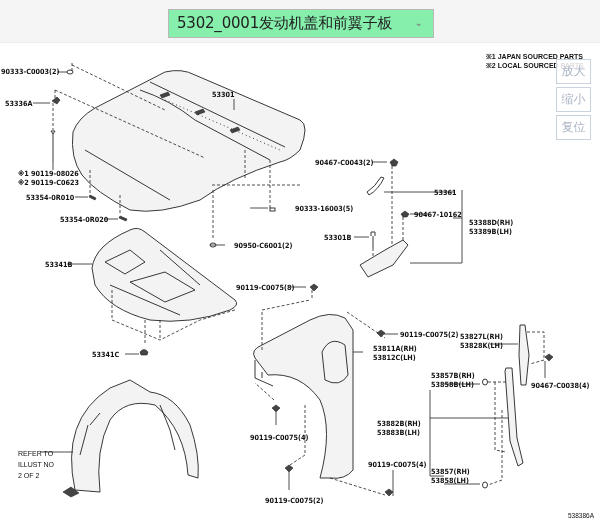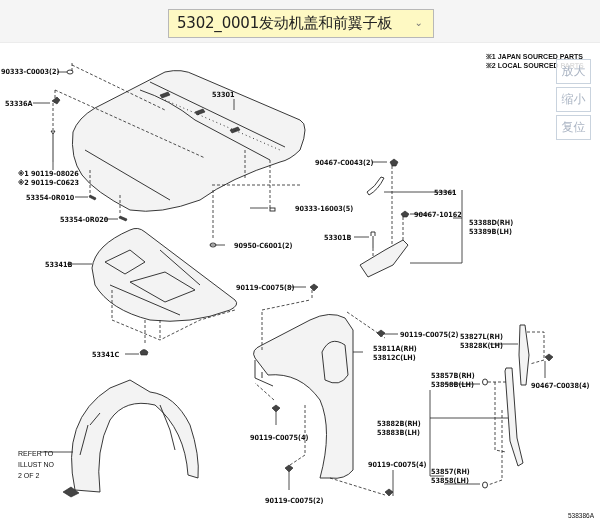--- a/index.html
+++ b/index.html
@@ -1,18 +1,18 @@
 <!DOCTYPE html>
 <html><head>
 <meta charset="utf-8">
 <style>
   html, body { margin: 0; padding: 0; }
   body { width: 600px; height: 527px; background: #ffffff; position: relative; overflow: hidden; font-family: "DejaVu Sans", sans-serif; }
   .topbar { position: absolute; left: 0; top: 0; width: 600px; height: 42px; background: #f5f5f5; border-bottom: 1px solid #ececec; }
-  .selector { position: absolute; left: 168px; top: 9px; width: 266px; height: 29px; background: #fef9c3; border: 1px solid #b8b8b8; box-sizing: border-box; display: flex; align-items: center; padding-left: 8px; cursor: pointer; }
+  .selector { position: absolute; left: 168px; top: 9px; width: 266px; height: 29px; background: #86efac; border: 1px solid #b8b8b8; box-sizing: border-box; display: flex; align-items: center; padding-left: 8px; cursor: pointer; }
   .selector .sel-text { font-family: "DejaVu Sans", sans-serif; font-size: 15px; color: #222; letter-spacing: -0.2px; white-space: nowrap; }
   .selector .chev { position: absolute; right: 10px; top: 7px; font-size: 10px; color: #777; }
   .diagram { position: absolute; left: 0; top: 42px; width: 548px; height: 485px; }
   svg text { font-family: "DejaVu Sans Condensed", "DejaVu Sans", sans-serif; font-size: 7.2px; fill: #111; font-weight: bold; }
   svg .part { fill: none; stroke: #222; stroke-width: 0.9; }
   svg .dash { fill: none; stroke: #222; stroke-width: 0.8; stroke-dasharray: 3 2; }
   svg .lead { fill: none; stroke: #222; stroke-width: 0.8; }
   svg .fill { fill: #f3f3f3; stroke: #222; stroke-width: 0.9; }
   svg .dark { fill: #444; stroke: #222; stroke-width: 0.6; }
   .zoom-ctrls { position: absolute; left: 556px; top: 59px; width: 44px; }

